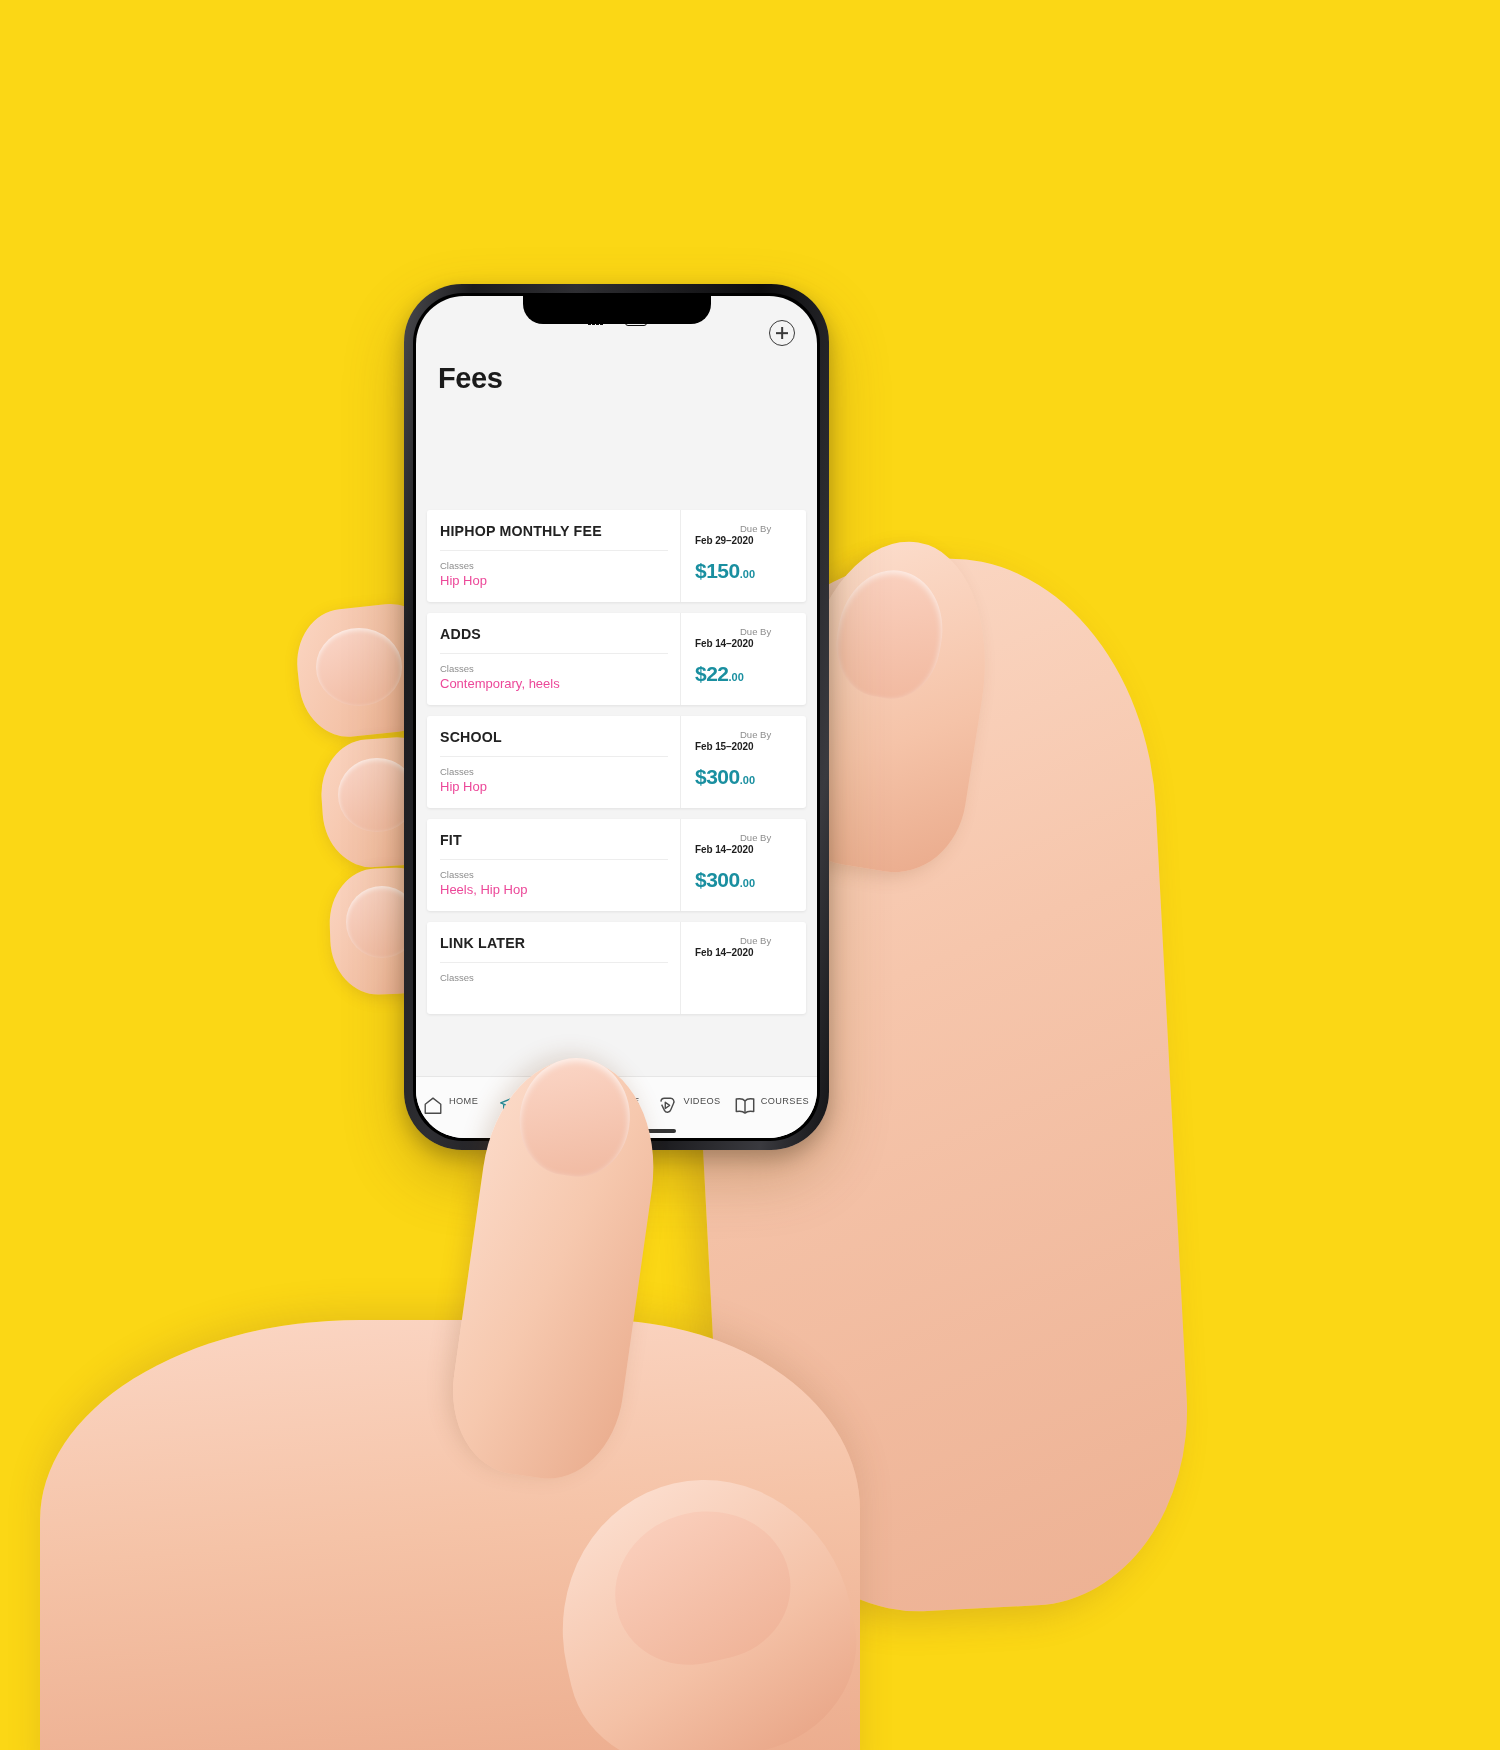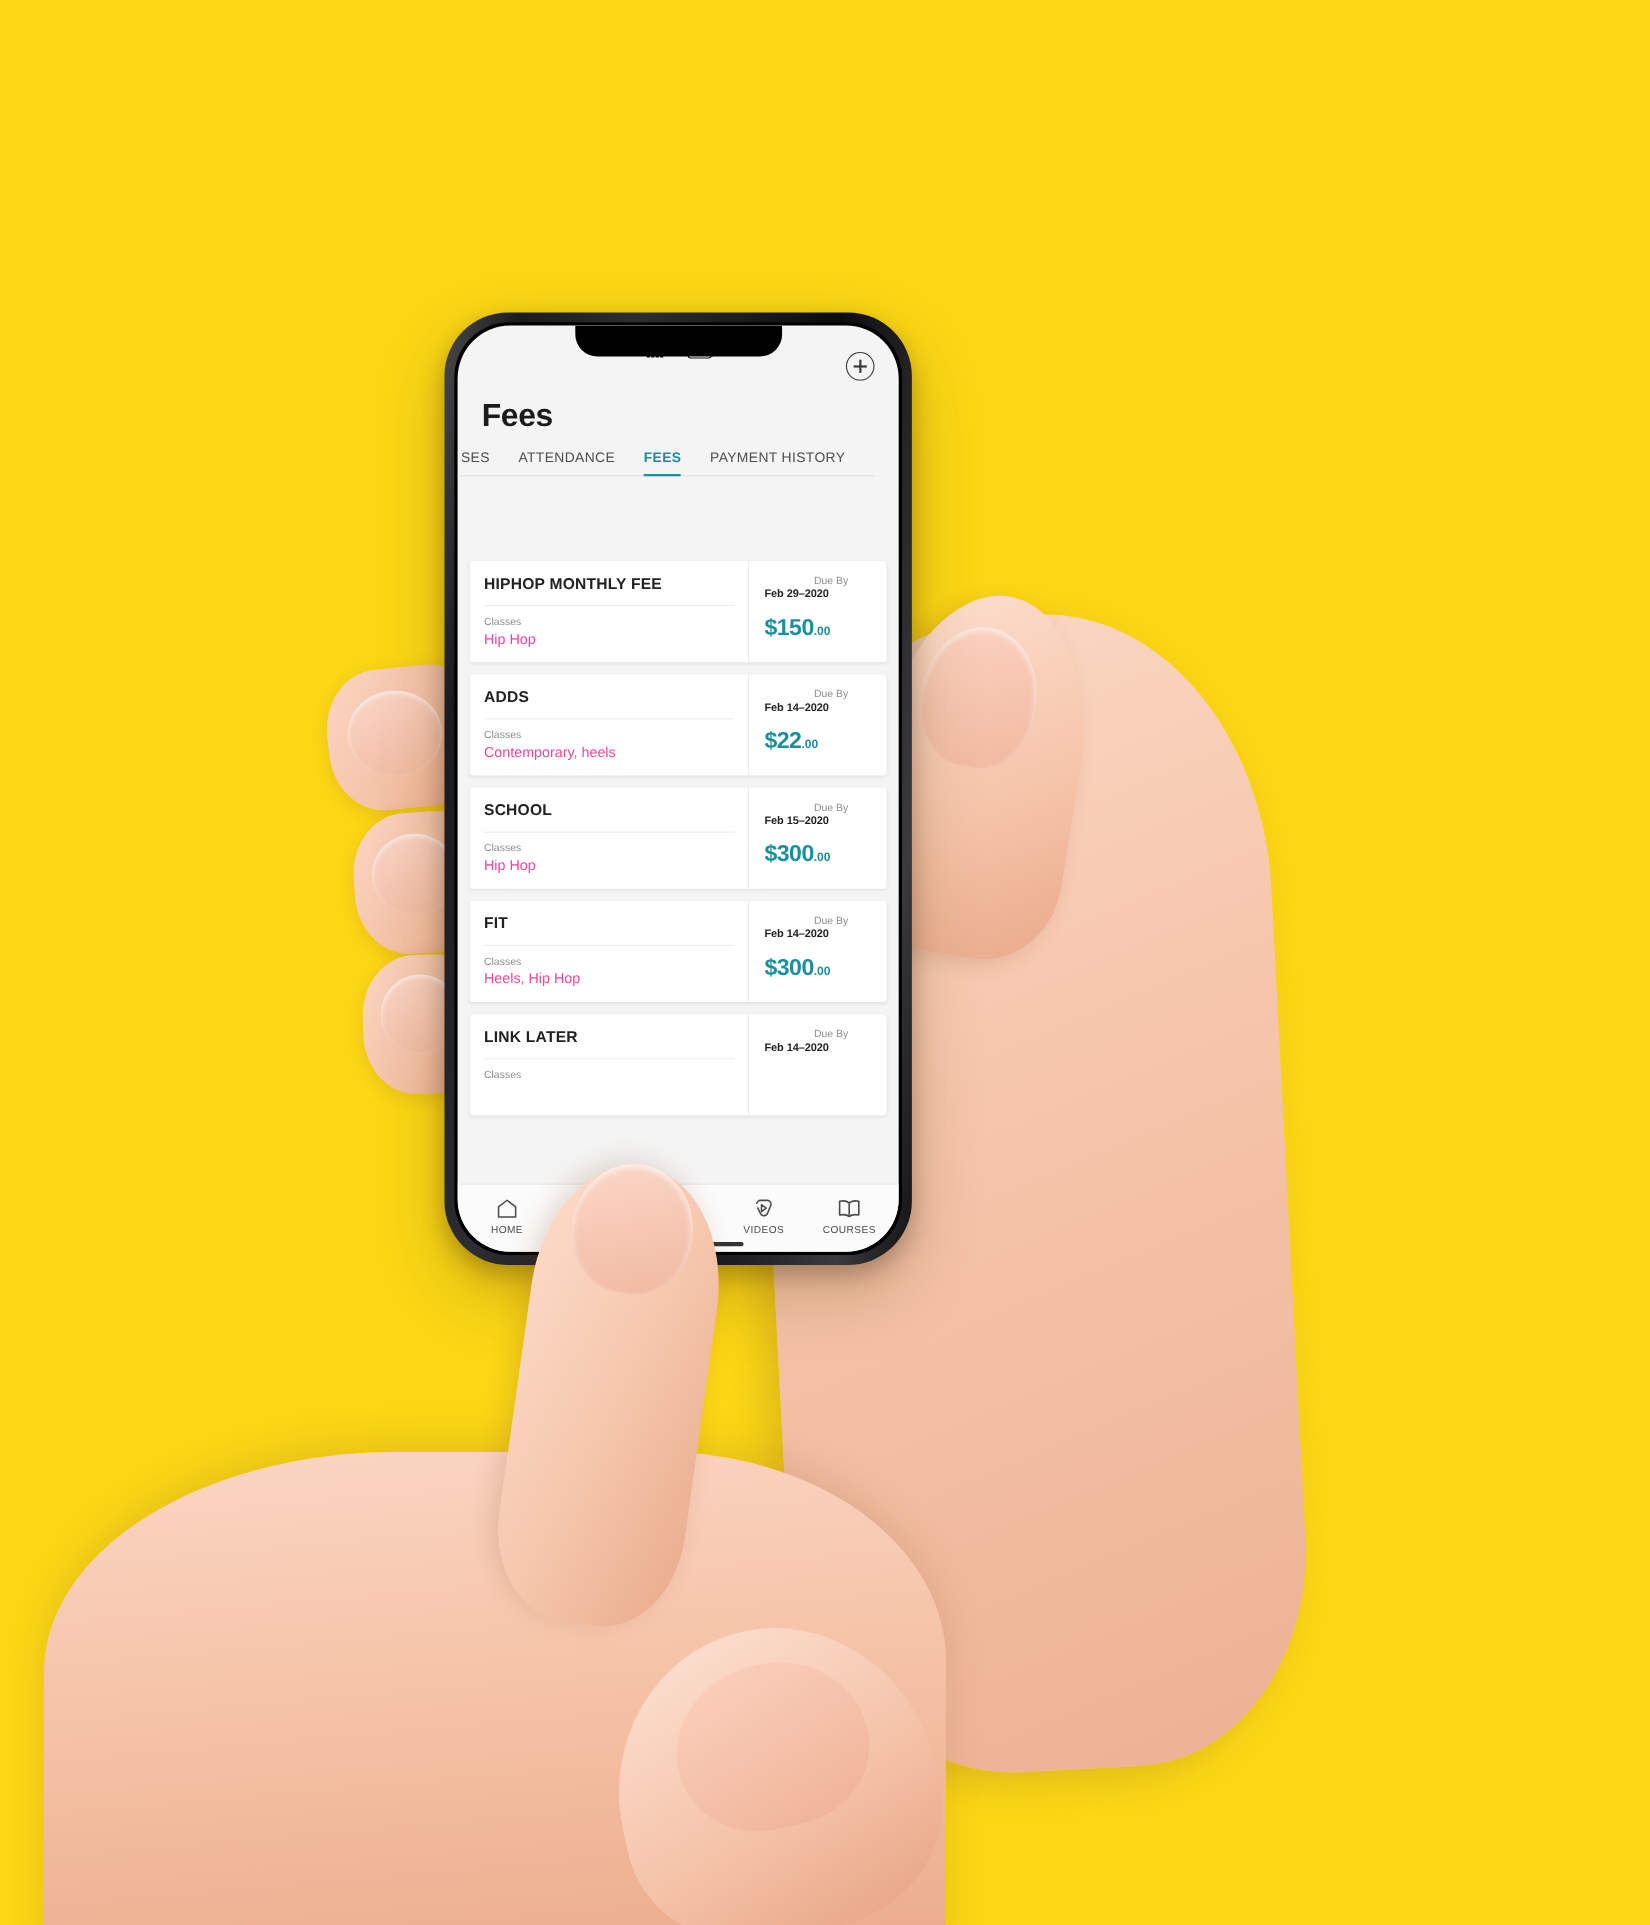--- a/index.html
+++ b/index.html
@@ -252,22 +252,22 @@
   
   .bottomnav {
     position:absolute; left:0; right:0; bottom:0; height:62px;
     background:#FBFBFB;
     border-top:1px solid #E6E6E6;
     display:flex; align-items:center;
     padding:0 6px 4px 6px;
     z-index:28;
   }
   .nav-item {
-    flex:1; display:flex; flex-direction:column;
-    align-items:center; gap:5px;
+    flex:1; display:flex; flex-direction:row;
+    gap:5px;
     color:#4a4a4a; cursor:pointer;
   }
   .nav-item.active { color:#1A8FA0; }
   .nav-label { font-size:9.2px; letter-spacing:.4px; font-weight:500; }
   .nav-ico { width:22px; height:19px; display:block; }
 
   
   .home-ind {
     position:absolute; left:50%; bottom:5px; transform:translateX(-50%);
     width:118px; height:4px; background:#111; border-radius:3px; opacity:.85;
@@ -312,26 +312,20 @@
           <span class="battery">
               <b></b>
             </span>
         </div>
       </div>
 
       <div class="header">
         <div class="plus-btn"></div>
         <div class="page-title">Fees</div>
 
-        <div class="tabs">
-          <div class="tab">SES</div>
-          <div class="tab">ATTENDANCE</div>
-          <div class="tab active">FEES</div>
-          <div class="tab">PAYMENT HISTORY</div>
-        </div>
       </div>
 
       <div class="list">
 
         <div class="card">
           <div class="card-left">
             <div class="card-title">HIPHOP MONTHLY FEE</div>
             <div class="classes-label">Classes</div>
             <div class="classes-value">Hip Hop</div>
           </div>

